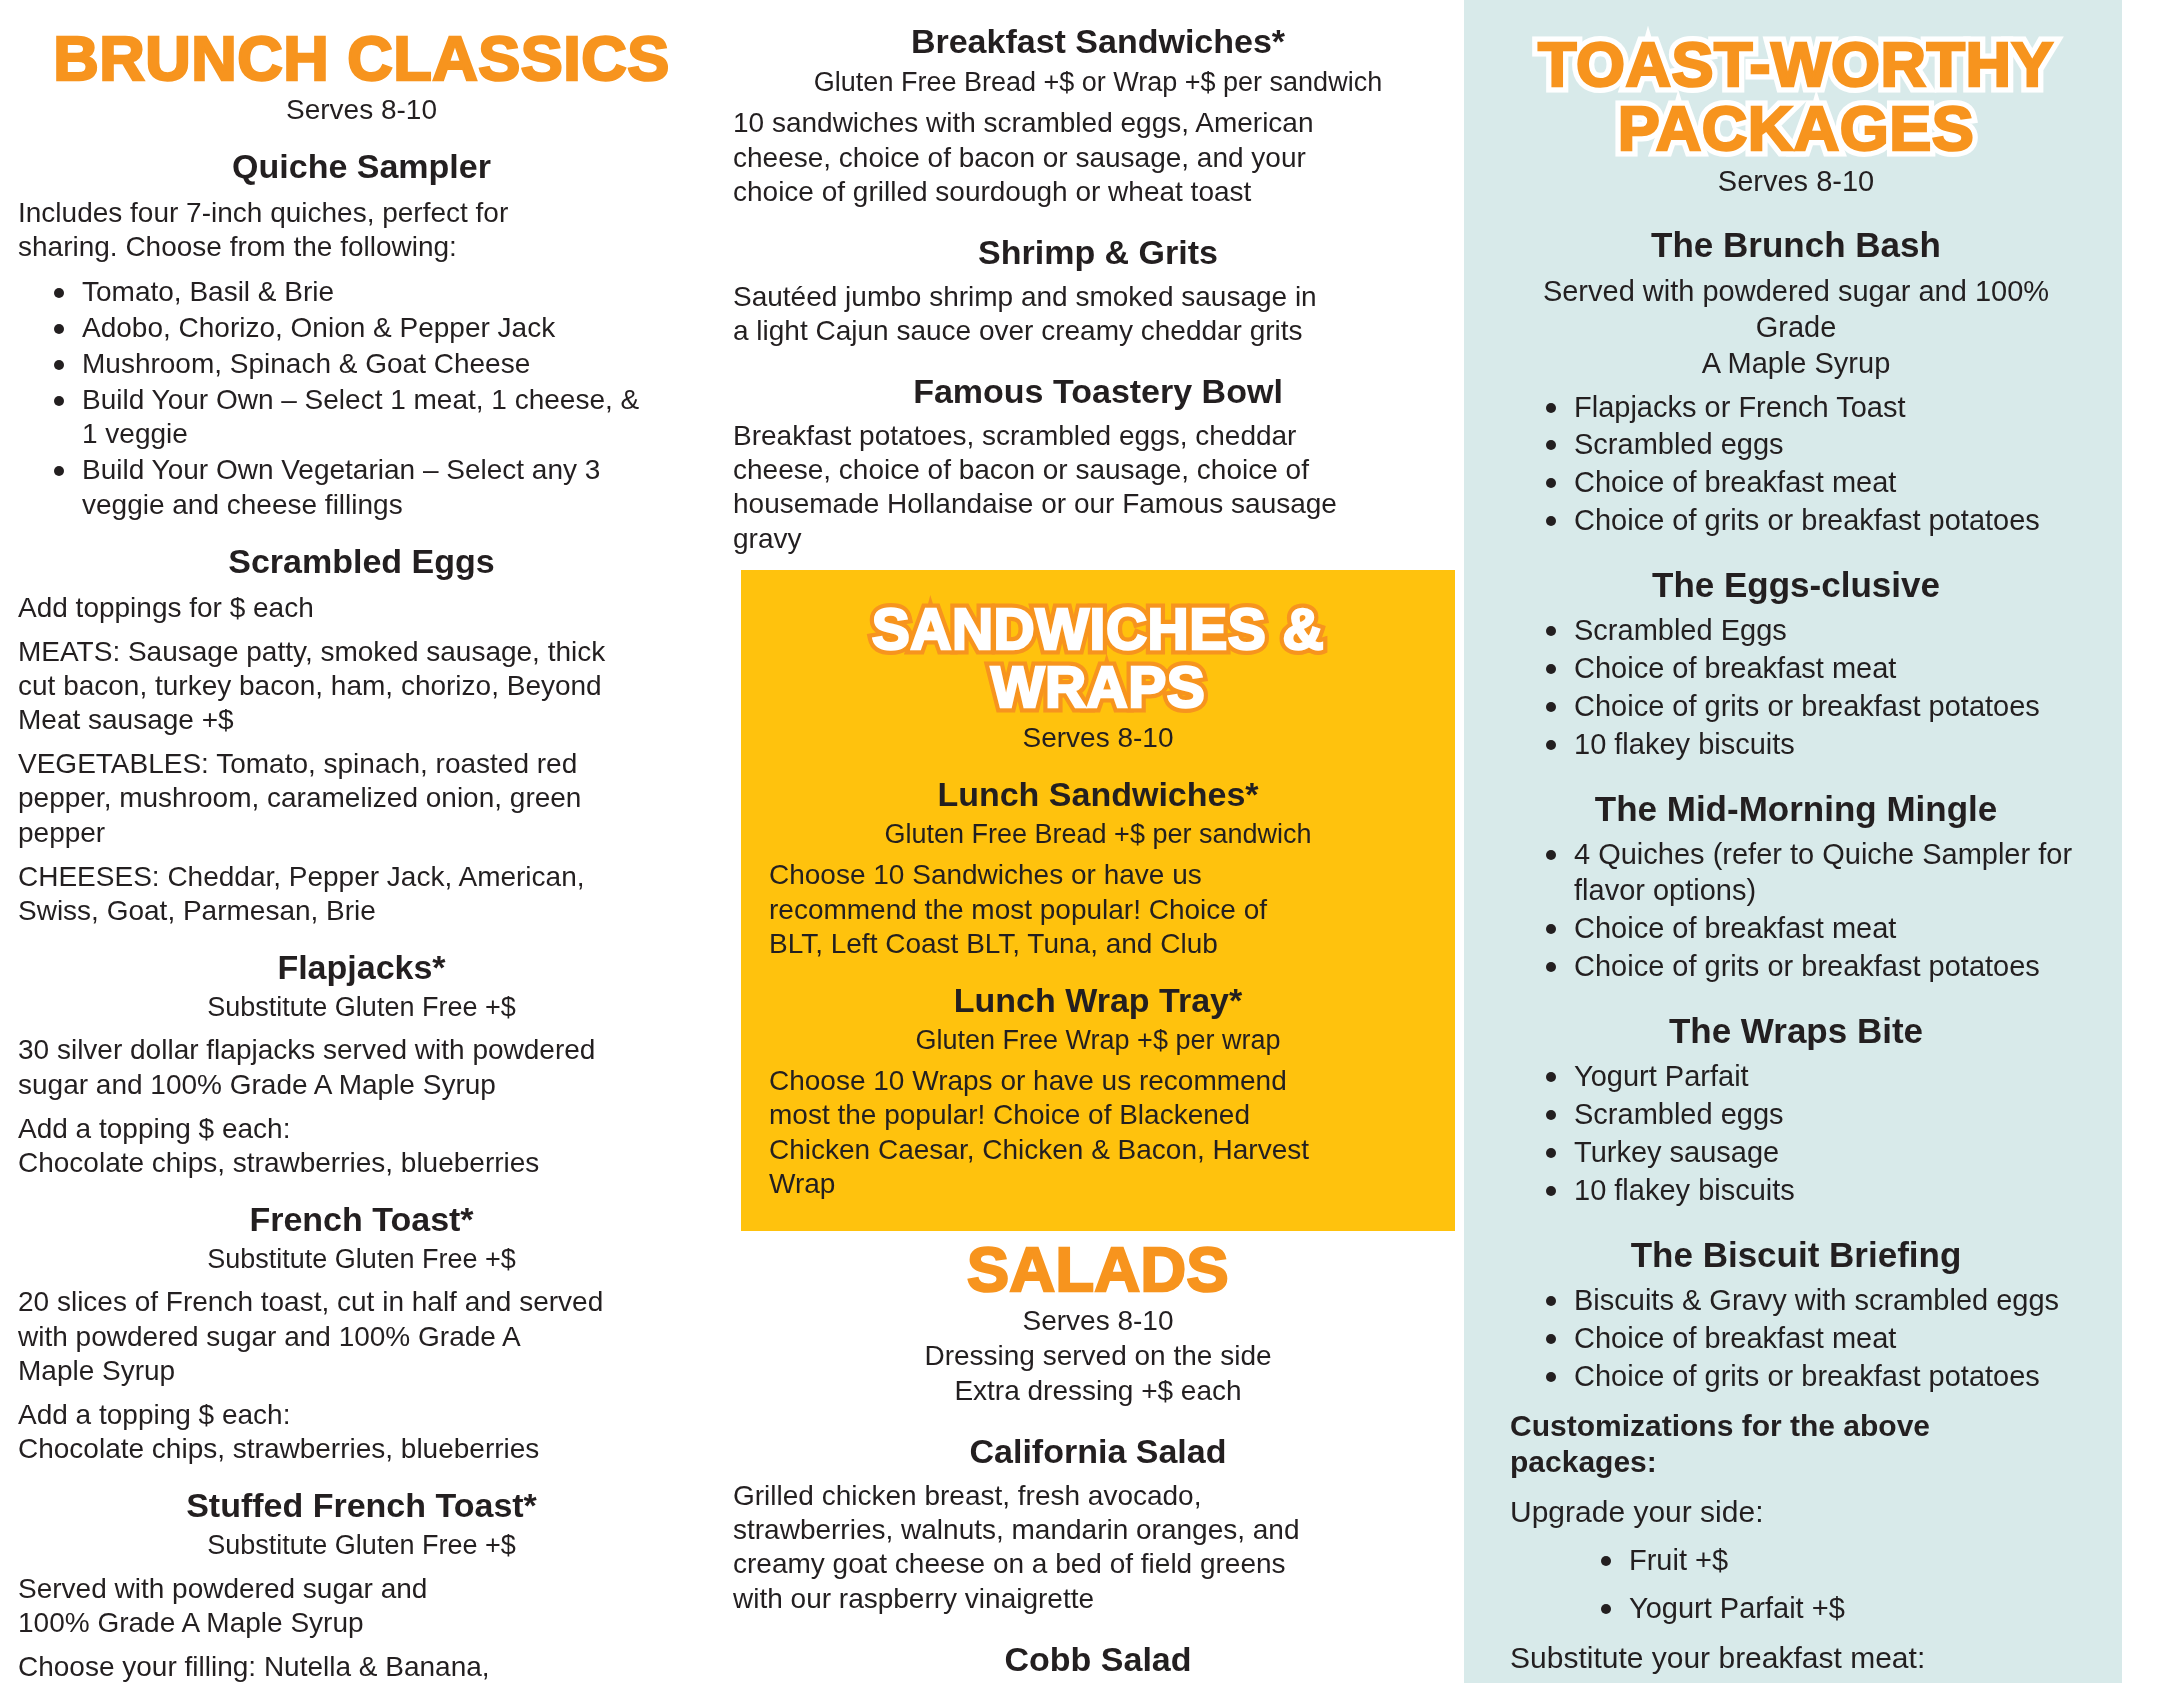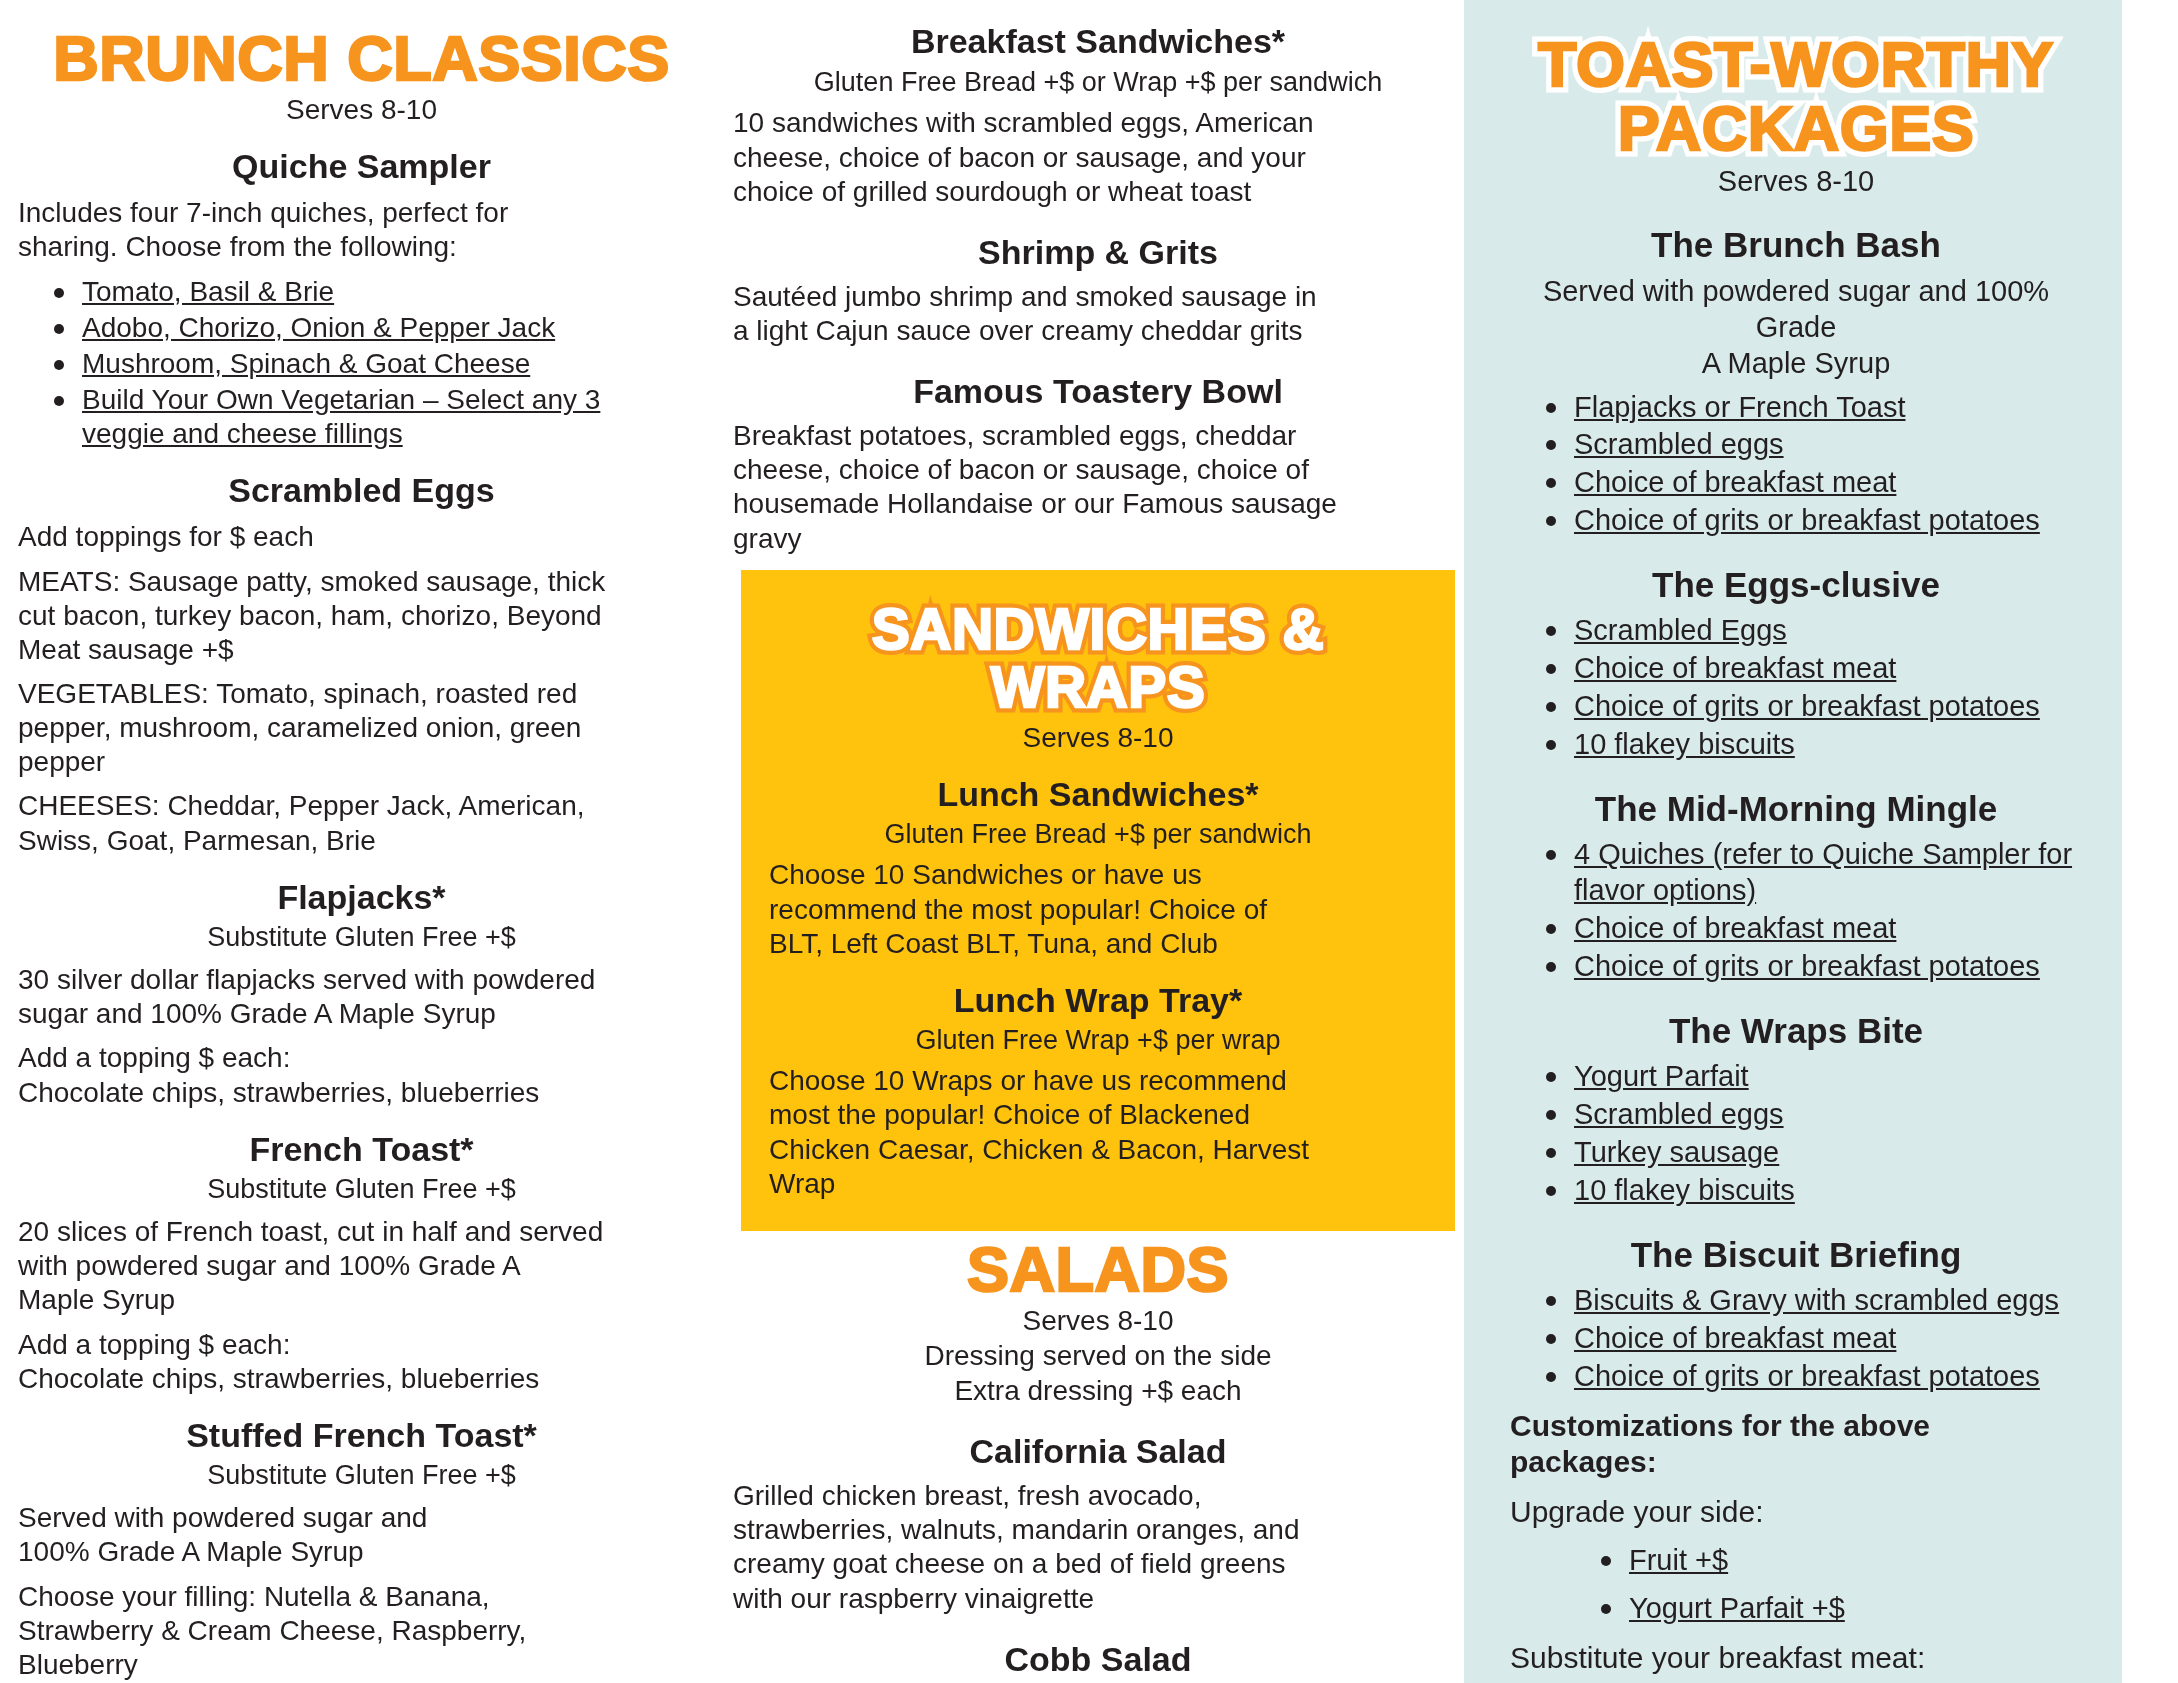--- a/index.html
+++ b/index.html
@@ -41,21 +41,21 @@
   .display.stroke-orange::before{-webkit-text-stroke:11px var(--orange);}
   .display.stroke-white::before{-webkit-text-stroke:13px #ffffff;}
   .display.stroke-orange{font-size:57px;}
 
   .centerline{font-size:28px;text-align:center;margin:2px 0 4px;white-space:pre-line;line-height:1.25;}
   .heading{font-size:34px;font-weight:700;text-align:center;margin:24px 0 5px;white-space:pre-line;}
   .subline{font-size:27px;text-align:center;margin:0 0 6px;white-space:pre-line;line-height:1.2;}
   .para{font-size:28px;margin:12px 0;white-space:pre-line;line-height:1.22;}
   .para.bold{font-weight:700;}
 
-  .bullets{margin:8px 0;padding-left:32px;text-decoration:underline;}
+  .bullets{margin:8px 0;padding-left:32px;}
   .bullets.indent{padding-left:87px;}
   .brow{display:flex;align-items:flex-start;margin:2px 0;}
   .bullets.loose .brow{margin:12px 0;}
   .dot{flex:none;width:10px;height:10px;border-radius:50%;background:var(--ink);margin:13px 18px 0 4px;}
   .btext{font-size:28px;line-height:1.22;white-space:pre-line;}
 
   .yellow-box{
     position:relative;z-index:0;background:var(--yellow);
     margin:14px 8px 4px;padding:30px 28px 16px;box-sizing:border-box;
   }
@@ -89,20 +89,25 @@
           <span class="dot"></span>
           <span class="btext">Tomato, Basil &amp; Brie</span>
         </div>
         <div class="brow">
           <span class="dot"></span>
           <span class="btext">Adobo, Chorizo, Onion &amp; Pepper Jack</span>
         </div>
         <div class="brow">
           <span class="dot"></span>
           <span class="btext">Mushroom, Spinach &amp; Goat Cheese</span>
+        </div>
+        <div class="brow">
+          <span class="dot"></span>
+          <span class="btext">Build Your Own – Select 1 meat, 1 cheese, &amp;
+1 veggie</span>
         </div>
         <div class="brow">
           <span class="dot"></span>
           <span class="btext">Build Your Own Vegetarian – Select any 3
 veggie and cheese fillings</span>
         </div>
       </div>
       <div class="heading">Scrambled Eggs</div>
       <div class="para">Add toppings for $ each</div>
       <div class="para">MEATS: Sausage patty, smoked sausage, thick

